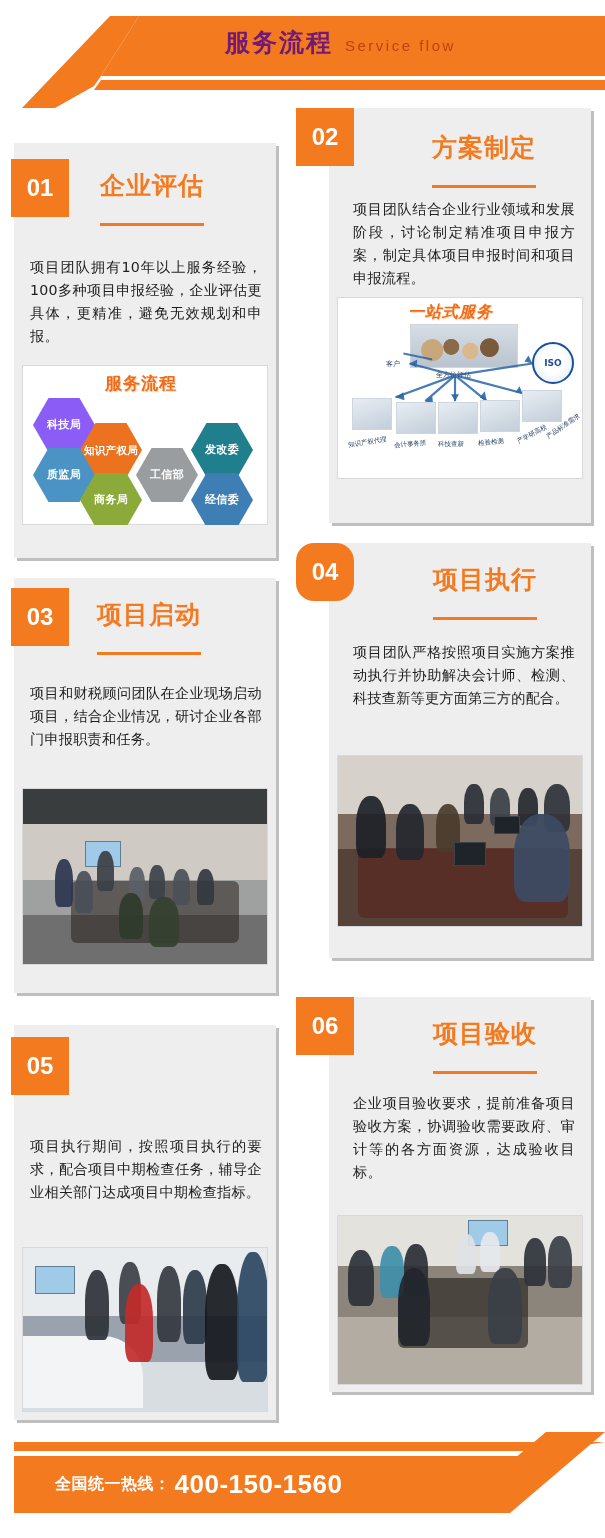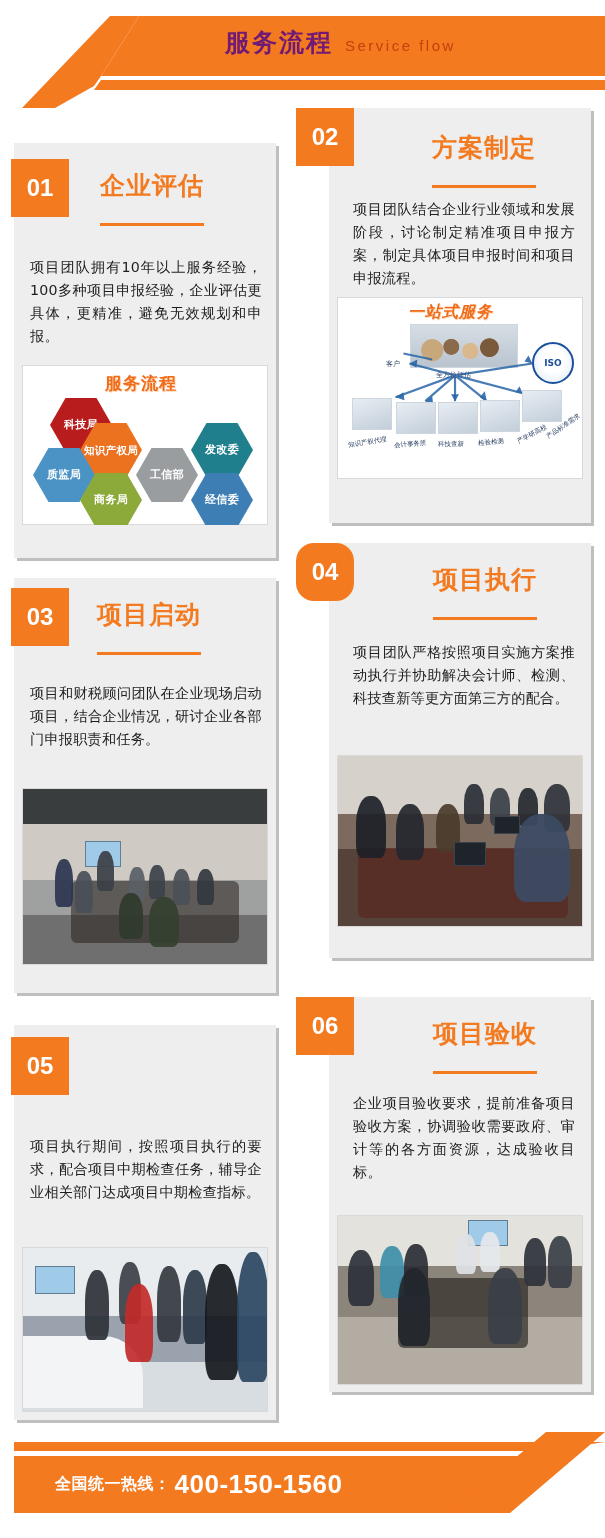--- a/index.html
+++ b/index.html
@@ -380,21 +380,21 @@
 
   <div class="card card-left" id="card01">
     <div class="card-badge">01</div>
     <div class="card-title">企业评估</div>
     <div class="card-body">项目团队拥有10年以上服务经验，100多种项目申报经验，企业评估更具体，更精准，避免无效规划和申报。</div>
 
     <div class="card-media">
       <div class="hex-wrap">
         <div class="hex-heading">服务流程</div>
 
-        <div class="hex" style="left:27px;  top:32px;  background:#b91c1c;">科技局</div>
+        <div class="hex" style="left:10px;  top:32px;  background:#8b5cf6;">科技局</div>
         <div class="hex two-line" style="left:57px; top:57px; background:#ed7220;">知识产权局</div>
         <div class="hex" style="left:168px; top:57px; background:#1f7f8c;">发改委</div>
         <div class="hex" style="left:10px;  top:82px; background:#4a93c4;">质监局</div>
         <div class="hex" style="left:113px; top:82px; background:#9a9da0;">工信部</div>
         <div class="hex" style="left:57px;  top:107px; background:#8caa3a;">商务局</div>
         <div class="hex" style="left:168px; top:107px; background:#3d7fb5;">经信委</div>
       </div>
     </div>
   </div>
 

